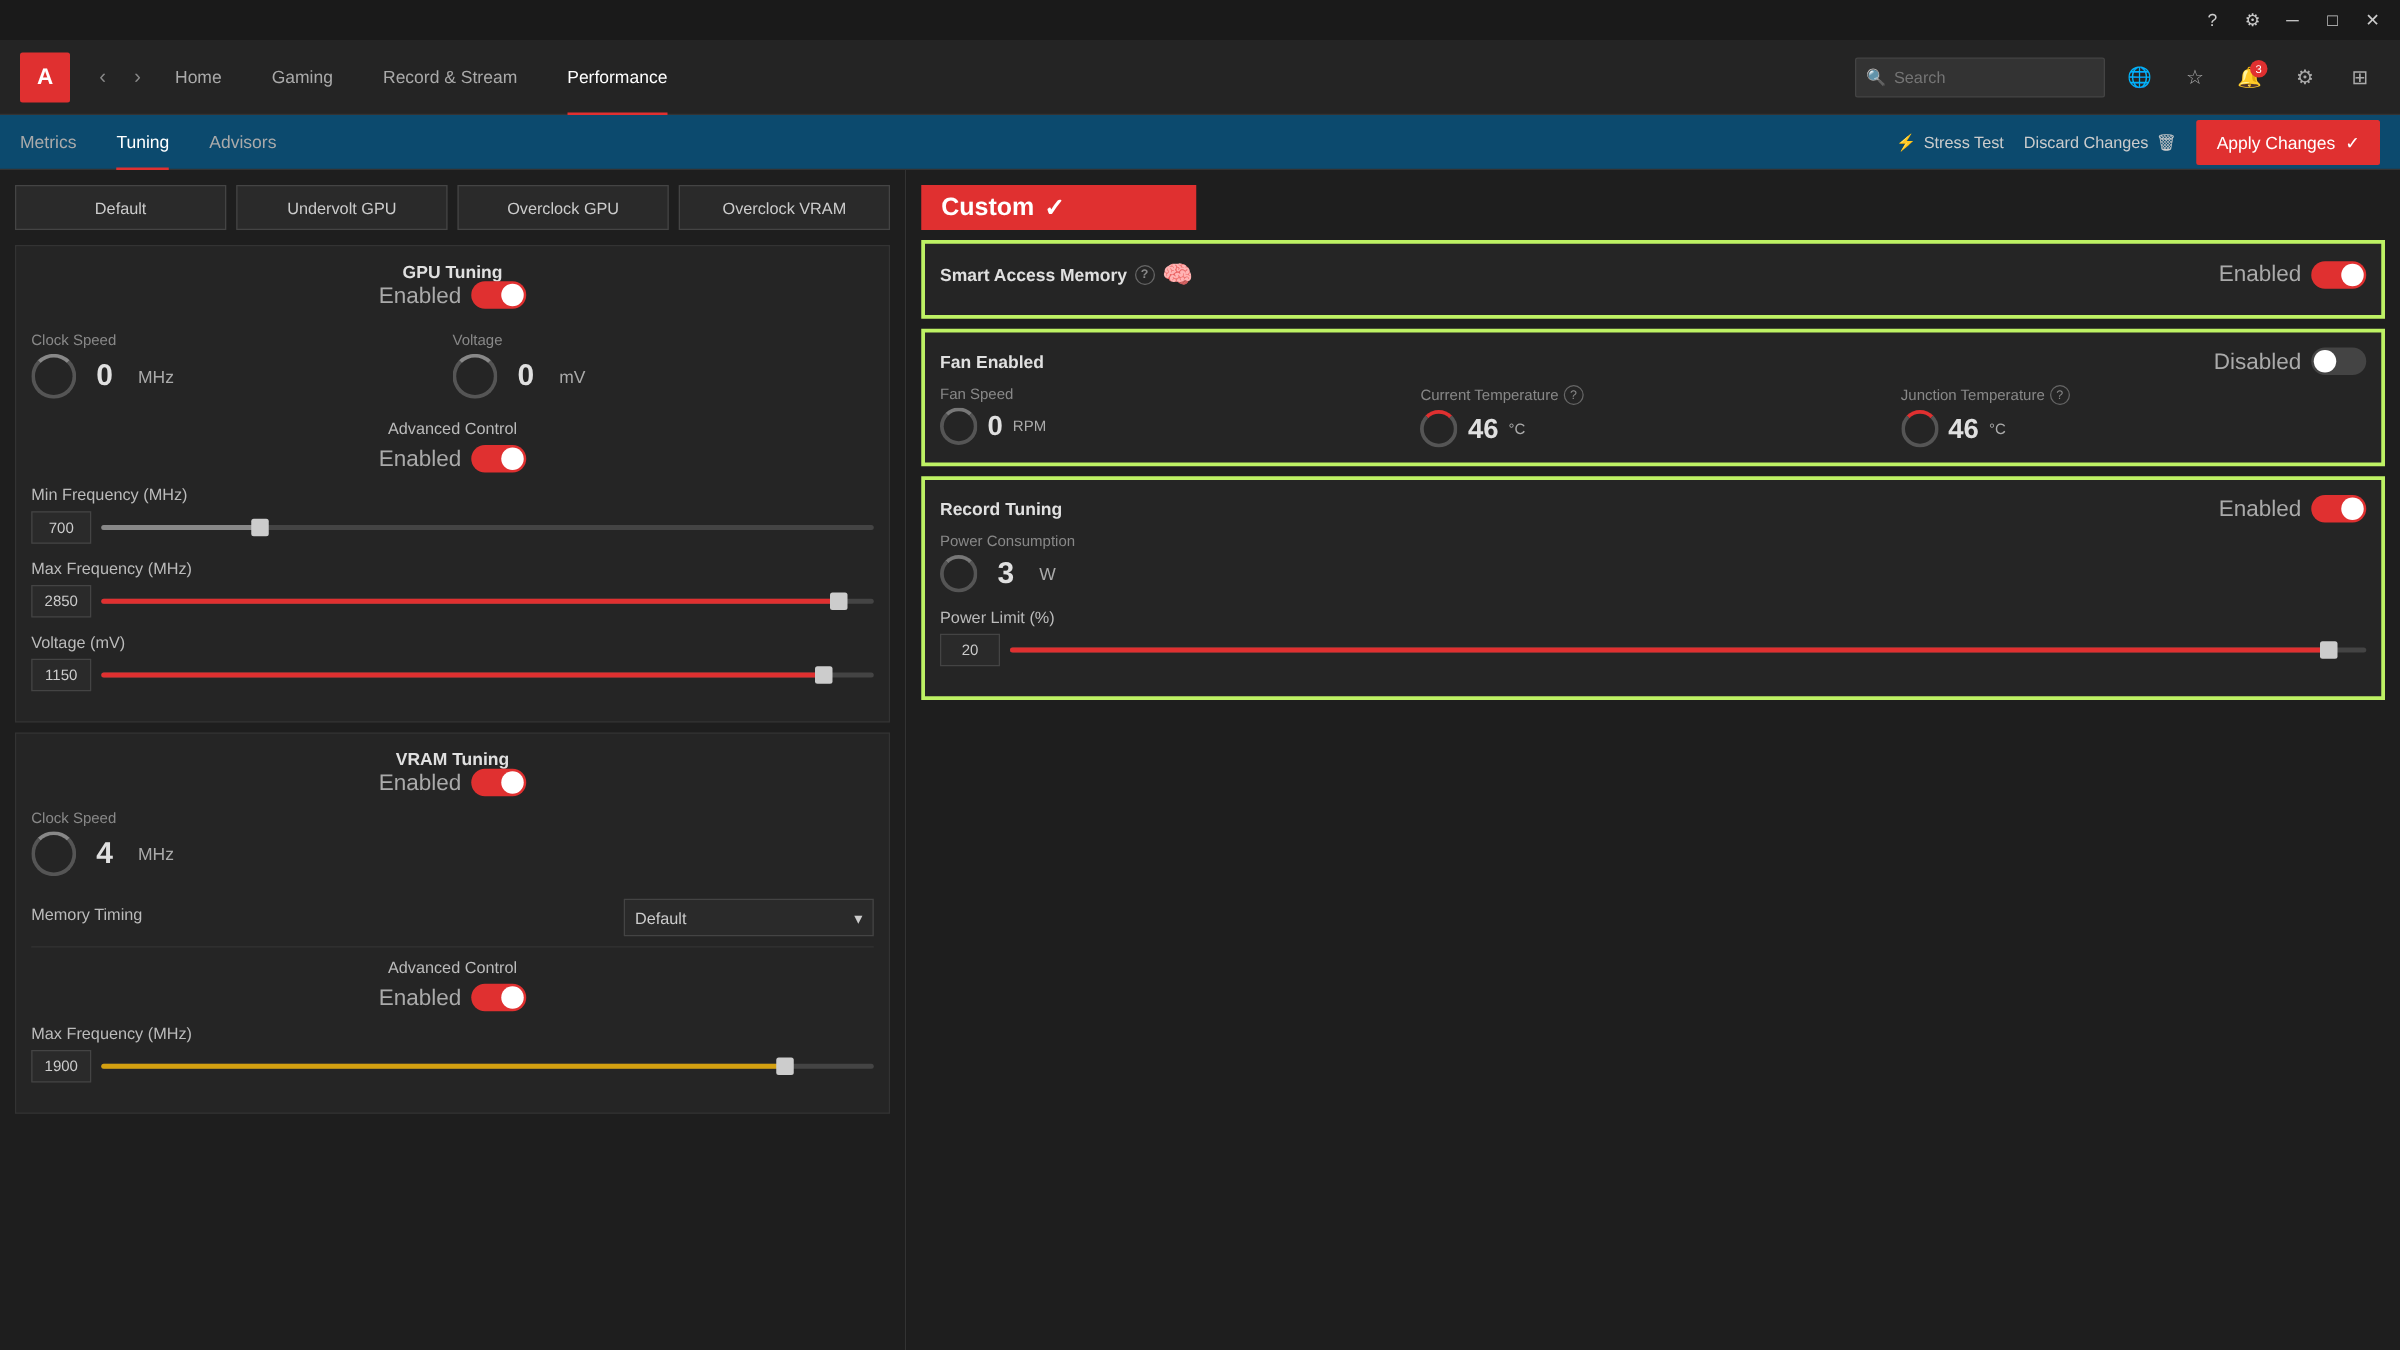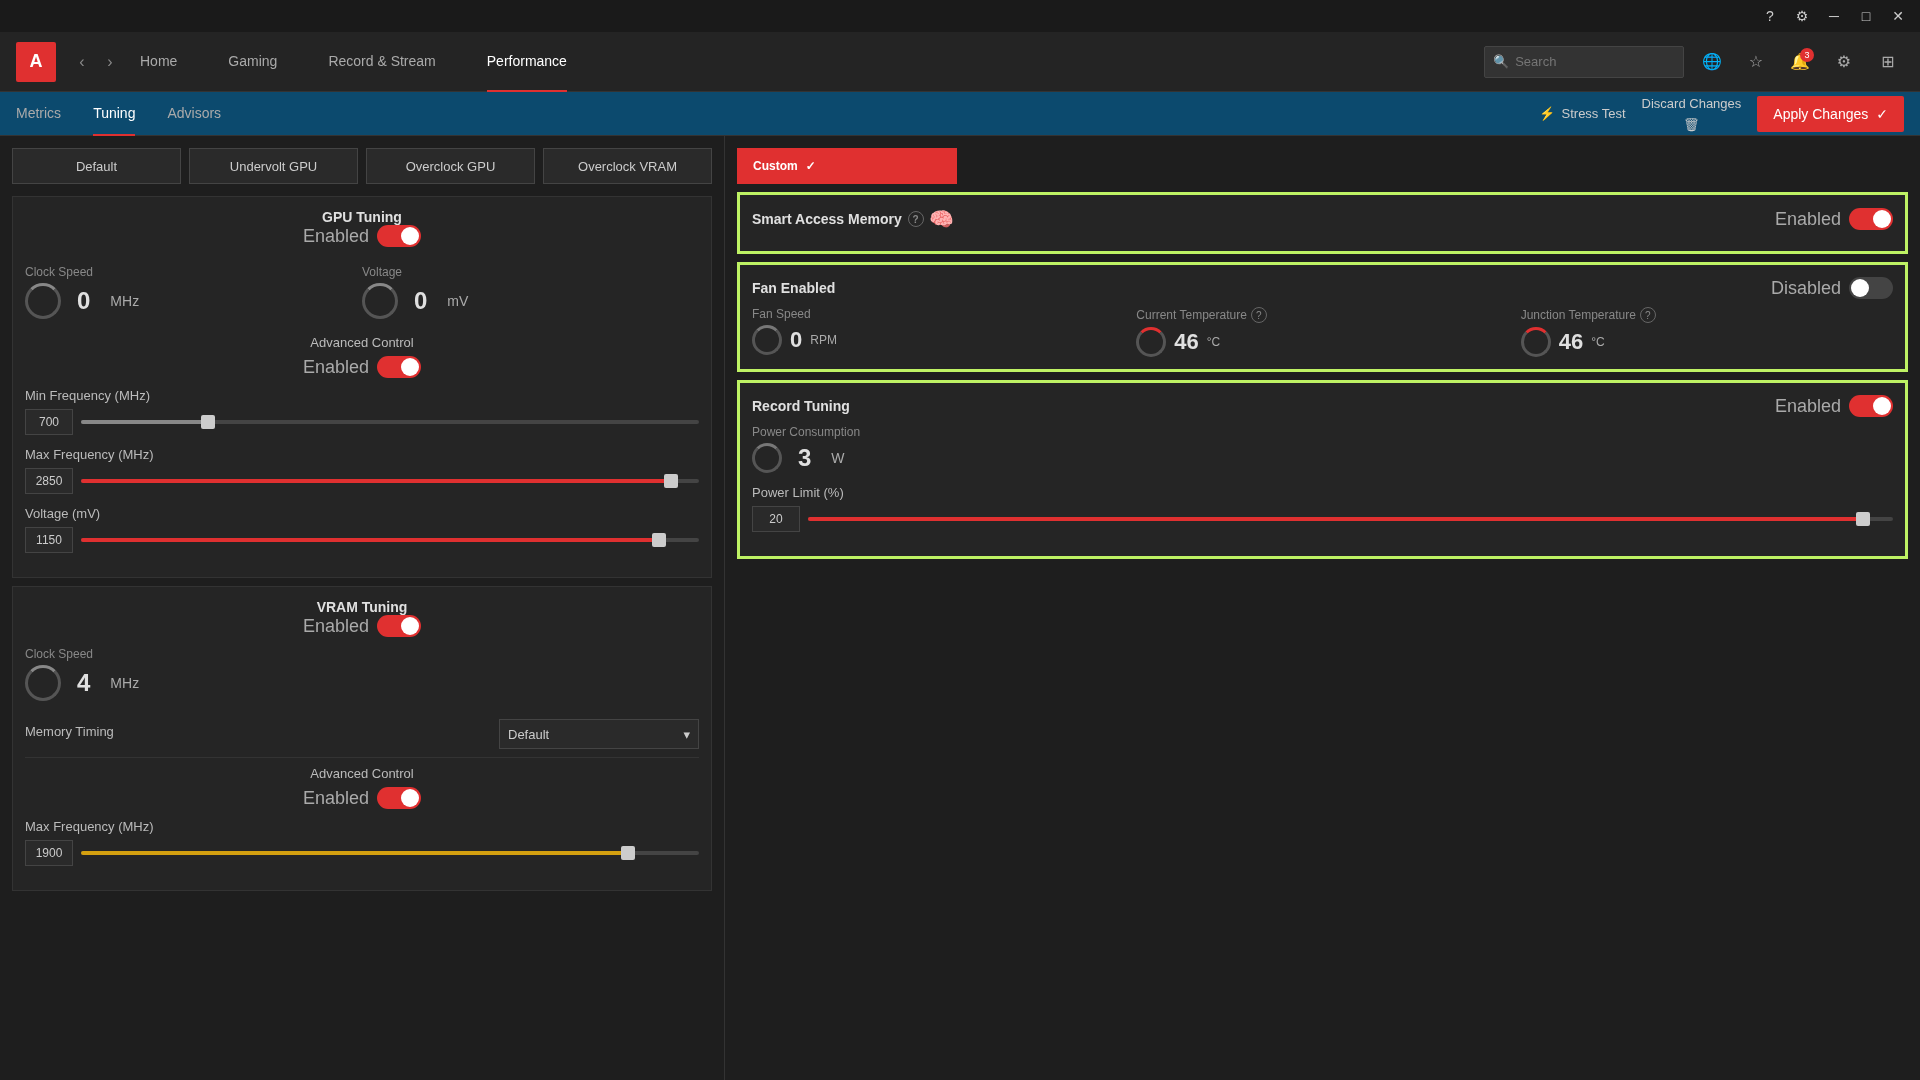--- a/index.html
+++ b/index.html
@@ -65,21 +65,21 @@
       display: flex;
       align-items: center;
       justify-content: center;
       color: #888;
       cursor: pointer;
       font-size: 16px;
     }
     .nav-links {
       display: flex;
       align-items: center;
-      gap: 51px;
+      gap: 40px;
       margin-left: 16px;
       flex: 1;
     }
     .nav-link {
       color: #aaa;
       cursor: pointer;
       font-size: 14px;
       height: 60px;
       display: flex;
       align-items: center;
@@ -178,21 +178,20 @@
       cursor: pointer;
       font-size: 13px;
     }
     .discard-btn {
       display: flex;
       align-items: center;
       gap: 6px;
       color: #ccc;
       cursor: pointer;
       font-size: 13px;
-      flex-direction: column;
     }
     .apply-btn {
       background: #e03030;
       color: white;
       border: none;
       height: 36px;
       padding: 0 16px;
       cursor: pointer;
       font-size: 14px;
       display: flex;
@@ -426,21 +425,21 @@
 
     
     .custom-badge {
       background: #e03030;
       color: white;
       height: 36px;
       padding: 0 16px;
       display: flex;
       align-items: center;
       gap: 8px;
-      font-size: 12px;
+      font-size: 20px;
       font-weight: 600;
       width: 220px;
       cursor: pointer;
     }
 
     .right-section {
       background: #252525;
       border: 3px solid #bef264;
       padding: 12px;
     }

